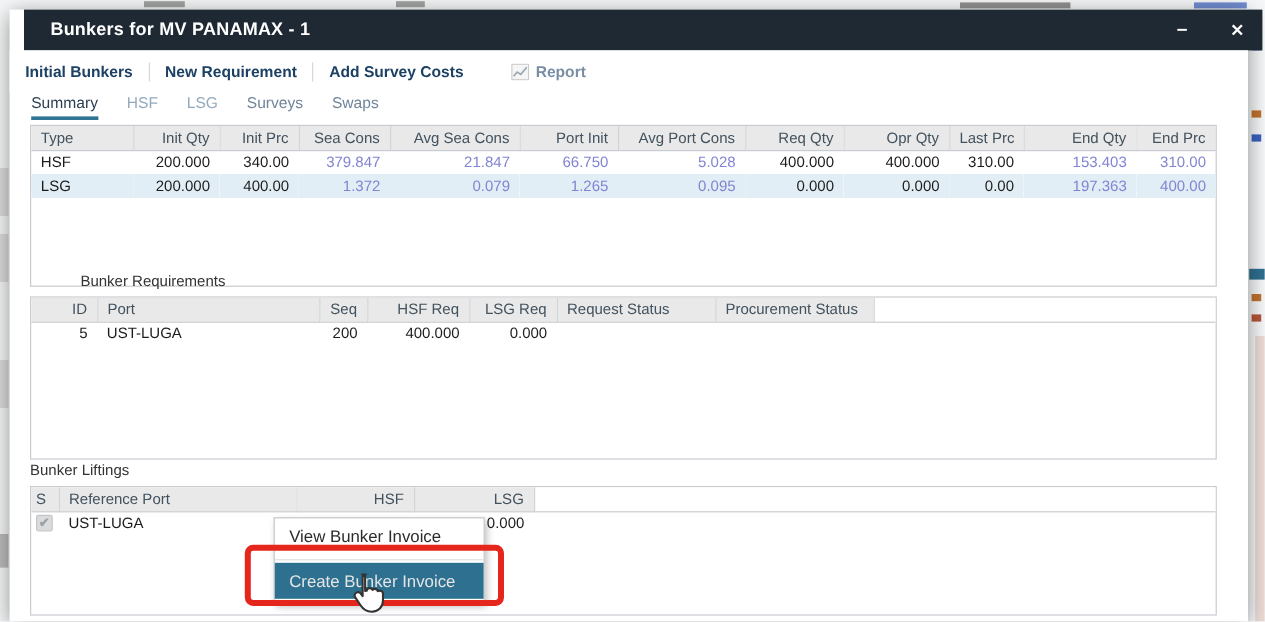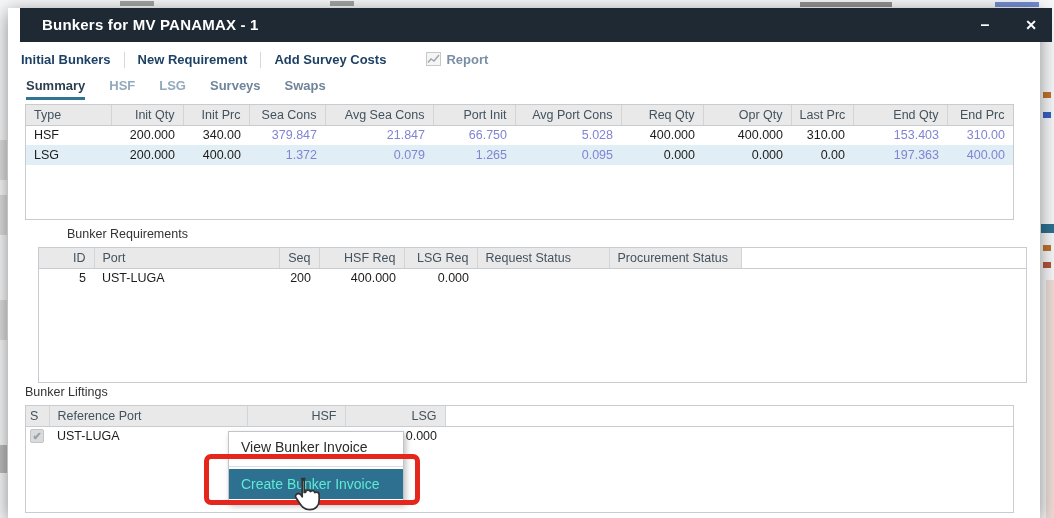--- a/index.html
+++ b/index.html
@@ -29,26 +29,26 @@
   }
   .win-btn.min { right:52px; font-size:16px; }
   .win-btn.close { right:6px; font-size:14px; }
   
   .toolbar {
     position:absolute; left:0; top:34px; width:100%; height:35px;
     display:flex; align-items:center; padding-left:13px; background:#fff;
   }
   .tb-item { font-size:13px; font-weight:bold; color:#1d4164; cursor:pointer; white-space:nowrap; }
   .tb-sep { width:1px; height:16px; background:#d5d8da; margin:0 13px; }
-  .tb-report { display:flex; align-items:flex-start; margin-left:40px; cursor:pointer; }
+  .tb-report { display:flex; align-items:center; margin-left:40px; cursor:pointer; }
   .tb-report .lbl { font-size:13px; font-weight:bold; color:#7a8fa5; margin-left:5px; }
   .report-icon { width:15px; height:14px; display:inline-block; }
   
   .tabs { position:absolute; left:18px; top:70px; display:flex; gap:24px; }
-  .tab { font-size:13px; font-weight:bold; height:22px; cursor:pointer; }
+  .tab { font-size:13px; font-weight:normal; height:22px; cursor:pointer; }
   .tab.active { color:#2c3f51; border-bottom:3px solid #2f7492; }
   .tab.light { color:#93a9bc; }
   .tab.mid { color:#70849a; }
   
   .grid-box { position:absolute; border:1px solid #c8ccd0; background:#fff; overflow:hidden; }
   table { border-collapse:collapse; table-layout:fixed; width:987px; font-size:12.5px; }
   th {
     background:#e9e9e9; color:#42525e; font-weight:normal; text-align:left;
     height:20px; padding:0 8px; border-right:1px solid #d2d5d8; border-bottom:1px solid #c8ccd0;
     white-space:nowrap; overflow:hidden;
@@ -65,21 +65,21 @@
     color:#9da2a7; font-size:11px; line-height:13px; text-align:center; font-weight:bold;
   }
   
   .ctx-menu {
     position:absolute; left:220px; top:423px; width:176px; z-index:10;
     background:#fff; border:1px solid #c2c5c8; box-shadow:2px 3px 6px rgba(0,0,0,.25);
     padding-bottom:3px;
   }
   .ctx-item { height:30px; line-height:30px; padding-left:12px; font-size:14px; color:#2b2b2b; cursor:pointer; }
   .ctx-sep { height:5px; border-bottom:1px solid #dcdfe1; margin-bottom:2px; }
-  .ctx-item.selected { background:#2e7090; color:#5eead4; }
+  .ctx-item.selected { background:#2e7090; color:#e5e5e5; }
   .annotation-red {
     position:absolute; left:196px; top:446px; width:216px; height:51px; z-index:11;
     border:5px solid #e5261d; border-radius:7px; pointer-events:none;
   }
   .cursor-svg { position:absolute; left:282px; top:468px; z-index:12; pointer-events:none; }
 </style>
 </head>
 <body>
 
 <div>
@@ -127,21 +127,21 @@
   </div>
 
   <div class="tabs">
     <span class="tab active">Summary</span>
     <span class="tab light">HSF</span>
     <span class="tab light">LSG</span>
     <span class="tab mid">Surveys</span>
     <span class="tab mid">Swaps</span>
   </div>
 
-  <div class="grid-box" style="left:17px; top:96px; width:989px; height:116px;">
+  <div class="grid-box" style="left:17px; top:96px; width:989px; height:135px;">
     <table>
       <colgroup>
         <col style="width:85px">
           <col style="width:72px">
           <col style="width:66px">
           <col style="width:76px">
         <col style="width:108px">
           <col style="width:82px">
           <col style="width:106px">
           <col style="width:82px">
@@ -192,21 +192,21 @@
         <td class="num">0.00</td>
         <td class="num calc">197.363</td>
         <td class="num calc">400.00</td>
       </tr>
     </tbody>
       </table>
   </div>
 
   <div class="section-label" style="left:17px; top:219px;margin-left:42px;">Bunker Requirements</div>
 
-  <div class="grid-box" style="left:30px; top:239px; width:989px; height:136px;">
+  <div class="grid-box" style="left:17px; top:239px; width:989px; height:136px;">
     <table>
       <colgroup>
         <col style="width:55px">
           <col style="width:185px">
           <col style="width:40px">
           <col style="width:85px">
         <col style="width:73px">
           <col style="width:132px">
           <col style="width:132px">
           <col style="width:285px">

